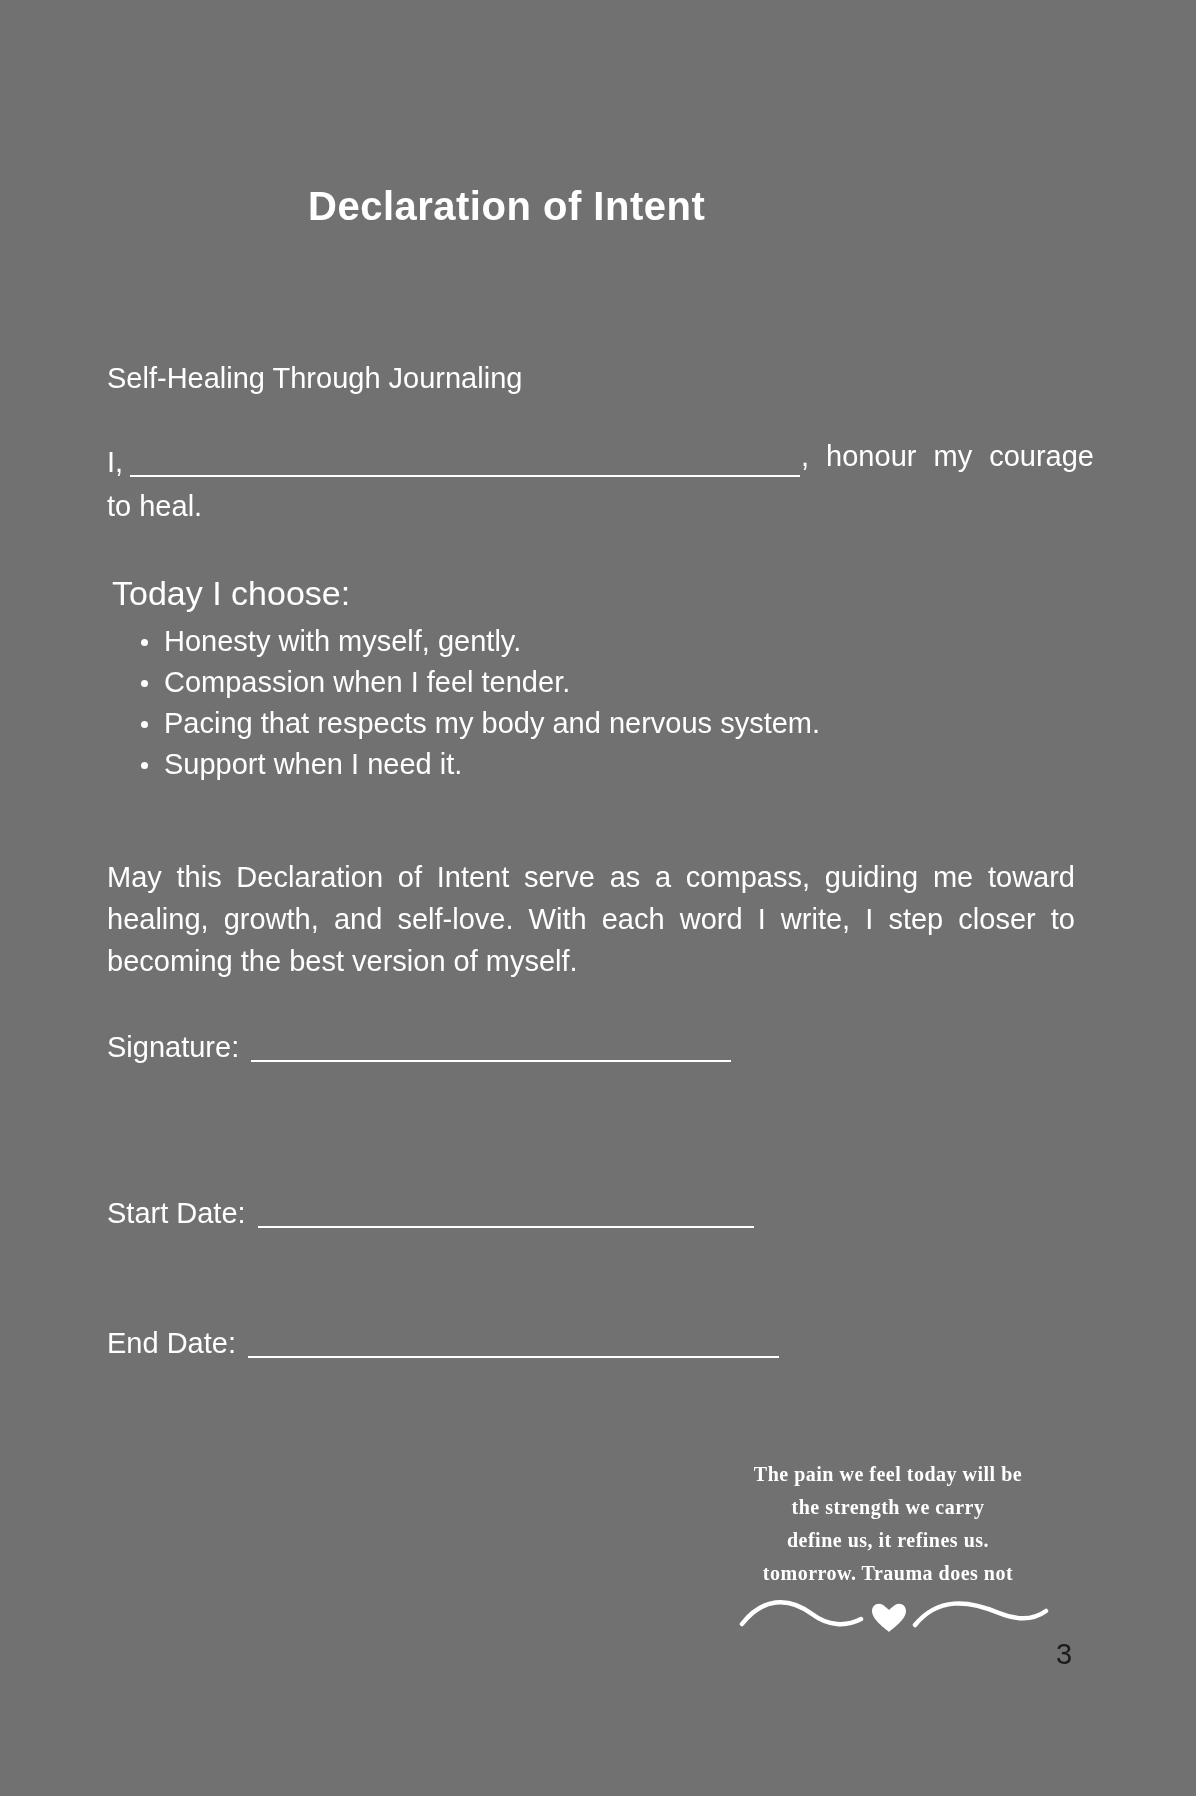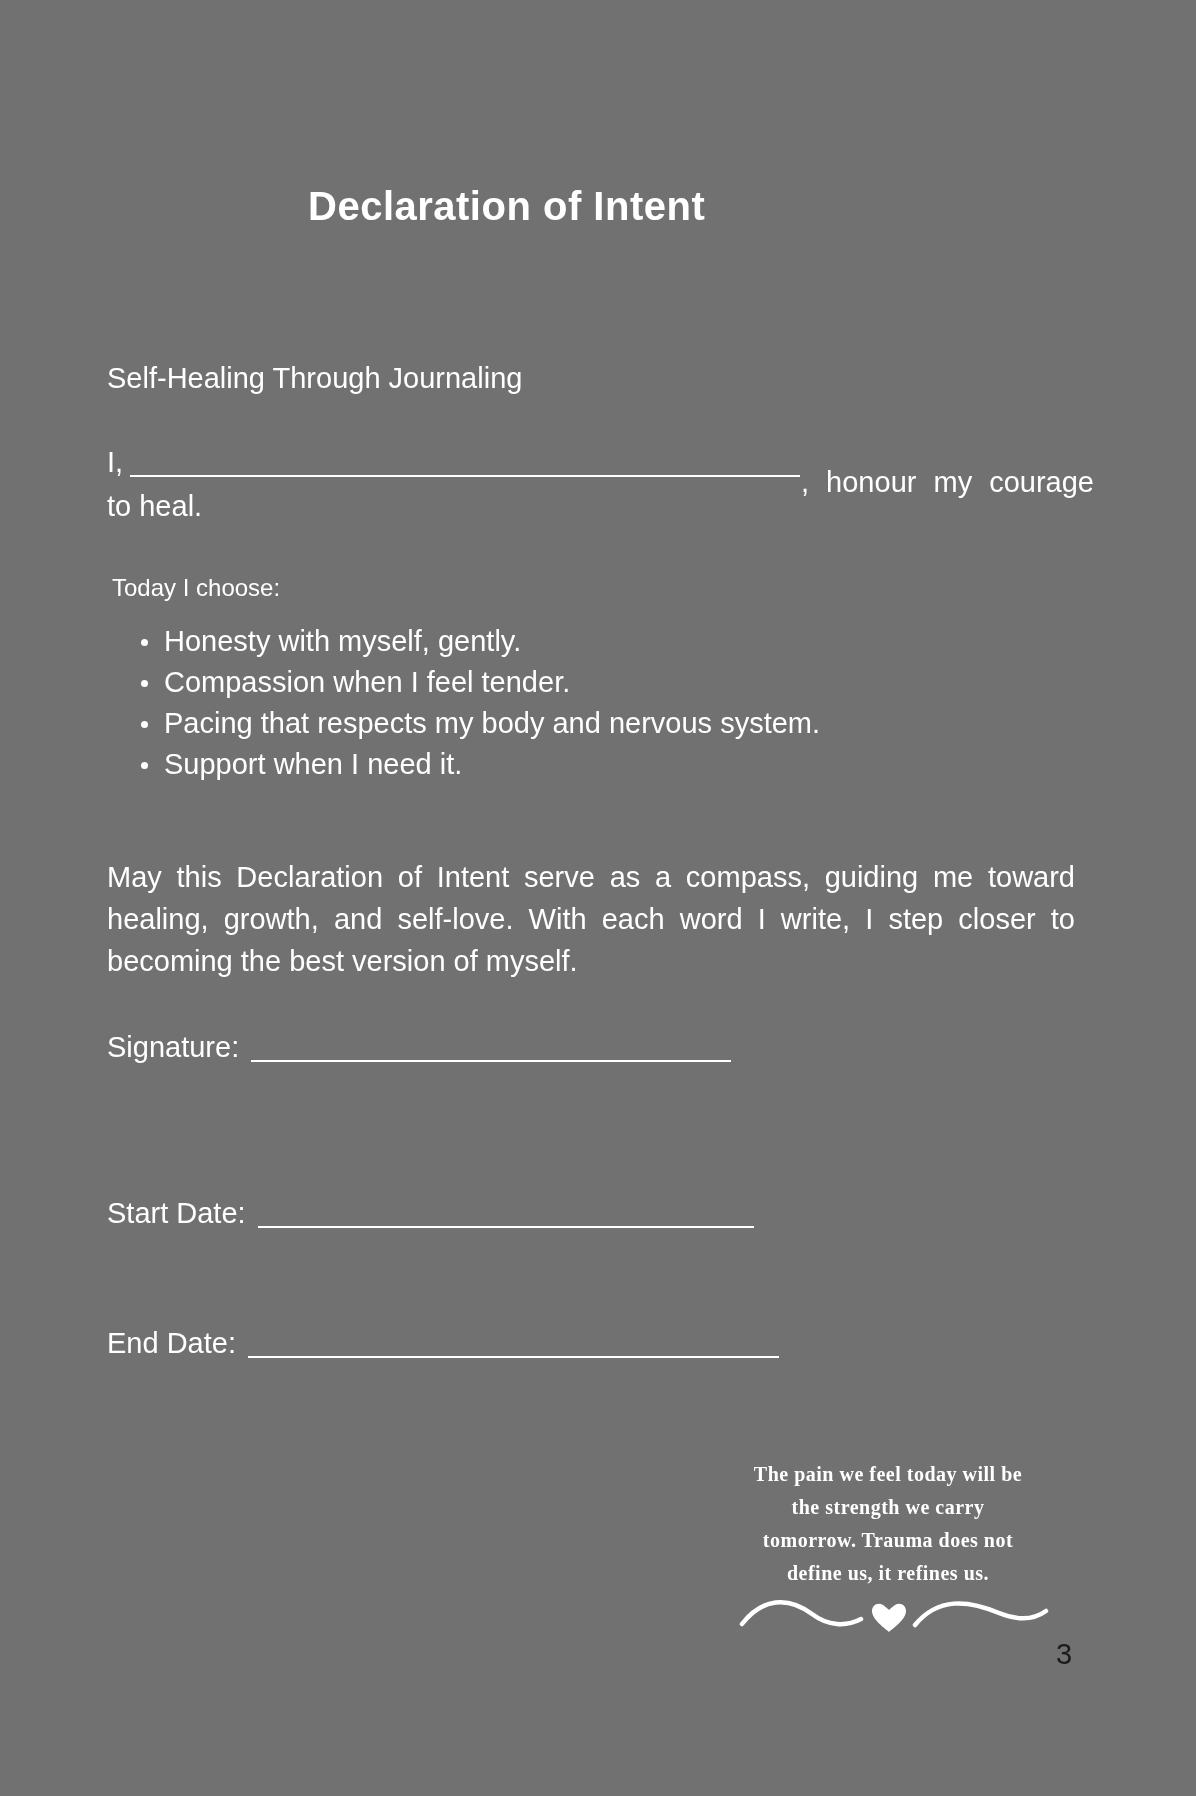--- a/index.html
+++ b/index.html
@@ -30,28 +30,28 @@
     font-size: 29px;
   }
 
   .decl-prefix { left: 107px; top: 446px; font-size: 29px; }
   .name-blank {
     left: 130px; top: 448px;
     width: 670px; height: 27px;
     border-bottom: 2px solid #ffffff;
   }
   .decl-suffix {
-    left: 801px; top: 466px;
+    left: 801px; top: 440px;
     font-size: 29px;
     word-spacing: 9px;
     white-space: nowrap;
   }
   .decl-line2 { left: 107px; top: 490px; font-size: 29px; }
 
-  .choices-heading { left: 112px; top: 574px; font-size: 24px; }
+  .choices-heading { left: 112px; top: 574px; font-size: 34px; }
   .choices {
     left: 148px; top: 605px;
     margin: 16px; padding: 0;
     list-style: none;
     font-size: 29px;
   }
   .choices li {
     position: relative;
     line-height: 41px;
   }
@@ -147,22 +147,22 @@
   </div>
 
   <div class="abs field-row row-end">
     <span class="flabel">End Date:</span>
     <span class="uline w-end"></span>
   </div>
 
   <div class="abs quote">
     <div>The pain we feel today will be</div>
     <div>the strength we carry</div>
+    <div>define us, it refines us.</div>
     <div>tomorrow. Trauma does not</div>
-    <div>define us, it refines us.</div>
   </div>
 
   <svg class="abs flourish" width="312" height="44" viewBox="0 0 312 44">
     <path d="M4,32 C24,6 50,4 74,22 C90,34 108,35 123,27" fill="none" stroke="#ffffff" stroke-width="4.5" stroke-linecap="round"></path>
     <path d="M151,40 C148,37 134,28 134,19 C134,13 140,10 145,13 C148,15 151,18 151,18 C151,18 154,15 157,13 C162,10 168,13 168,19 C168,28 154,37 151,40 Z" fill="#ffffff" stroke="none"></path>
     <path d="M177,33 C200,5 230,8 261,21 C281,29 297,27 308,19" fill="none" stroke="#ffffff" stroke-width="4.5" stroke-linecap="round"></path>
   </svg>
 
   <div class="abs page-num">3</div>
 

